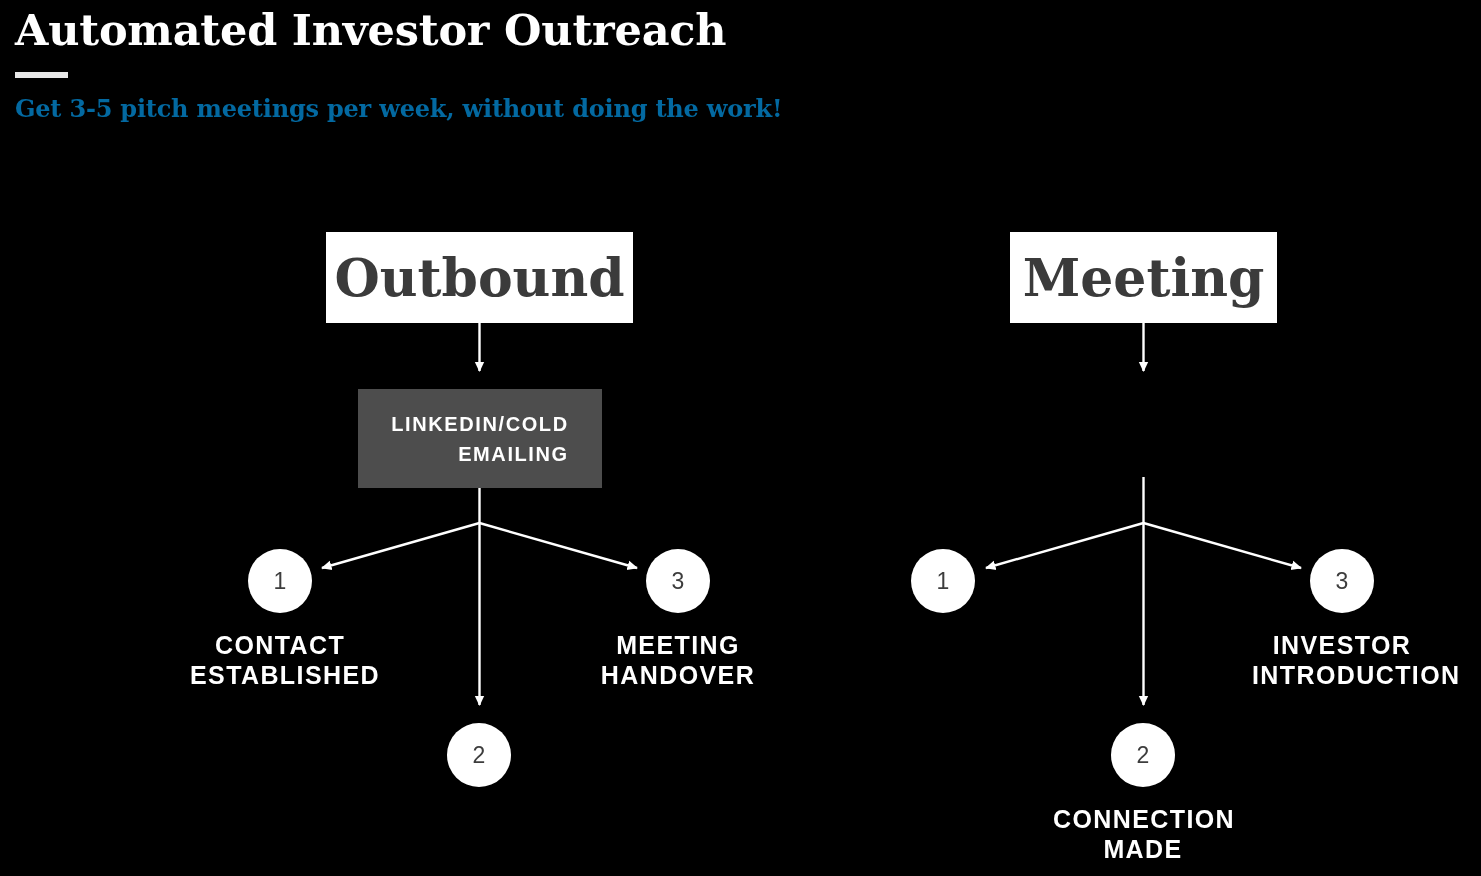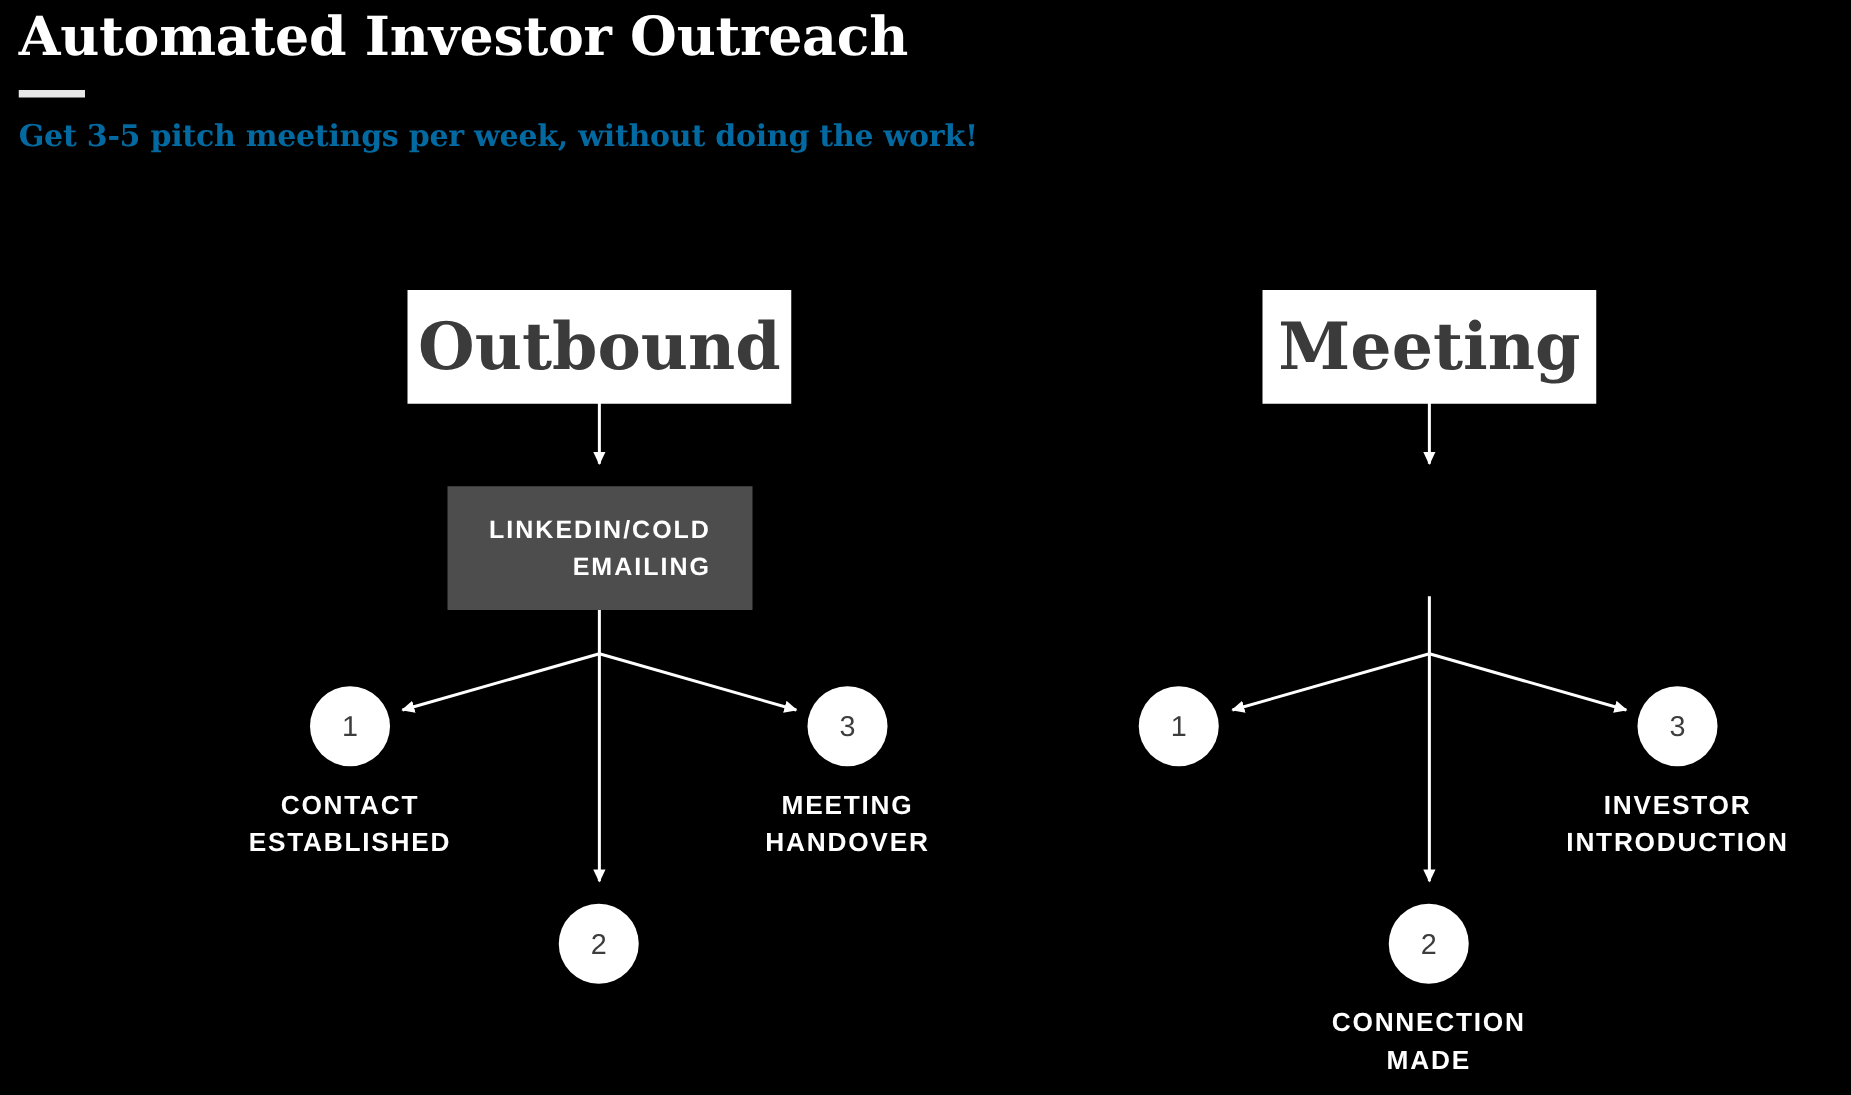--- a/index.html
+++ b/index.html
@@ -149,21 +149,21 @@
     font-family: "Liberation Sans", sans-serif;
     font-weight: normal;
     font-size: 23px;
     line-height: 23px;
     color: #3d3d3d;
   }
   .step .step-label {
     margin-top: 17px;
     font-family: "Liberation Sans", sans-serif;
     font-weight: bold;
-    font-size: 21px;
+    font-size: 25px;
     line-height: 30px;
     letter-spacing: 1.4px;
     color: #ffffff;
     text-transform: uppercase;
     white-space: pre-line;
   }
 
   
   .branch.left  .step.s1 { left: 190px;  top: 538px; }
   .branch.left  .step.s2 { left: 389px;  top: 712px; }

